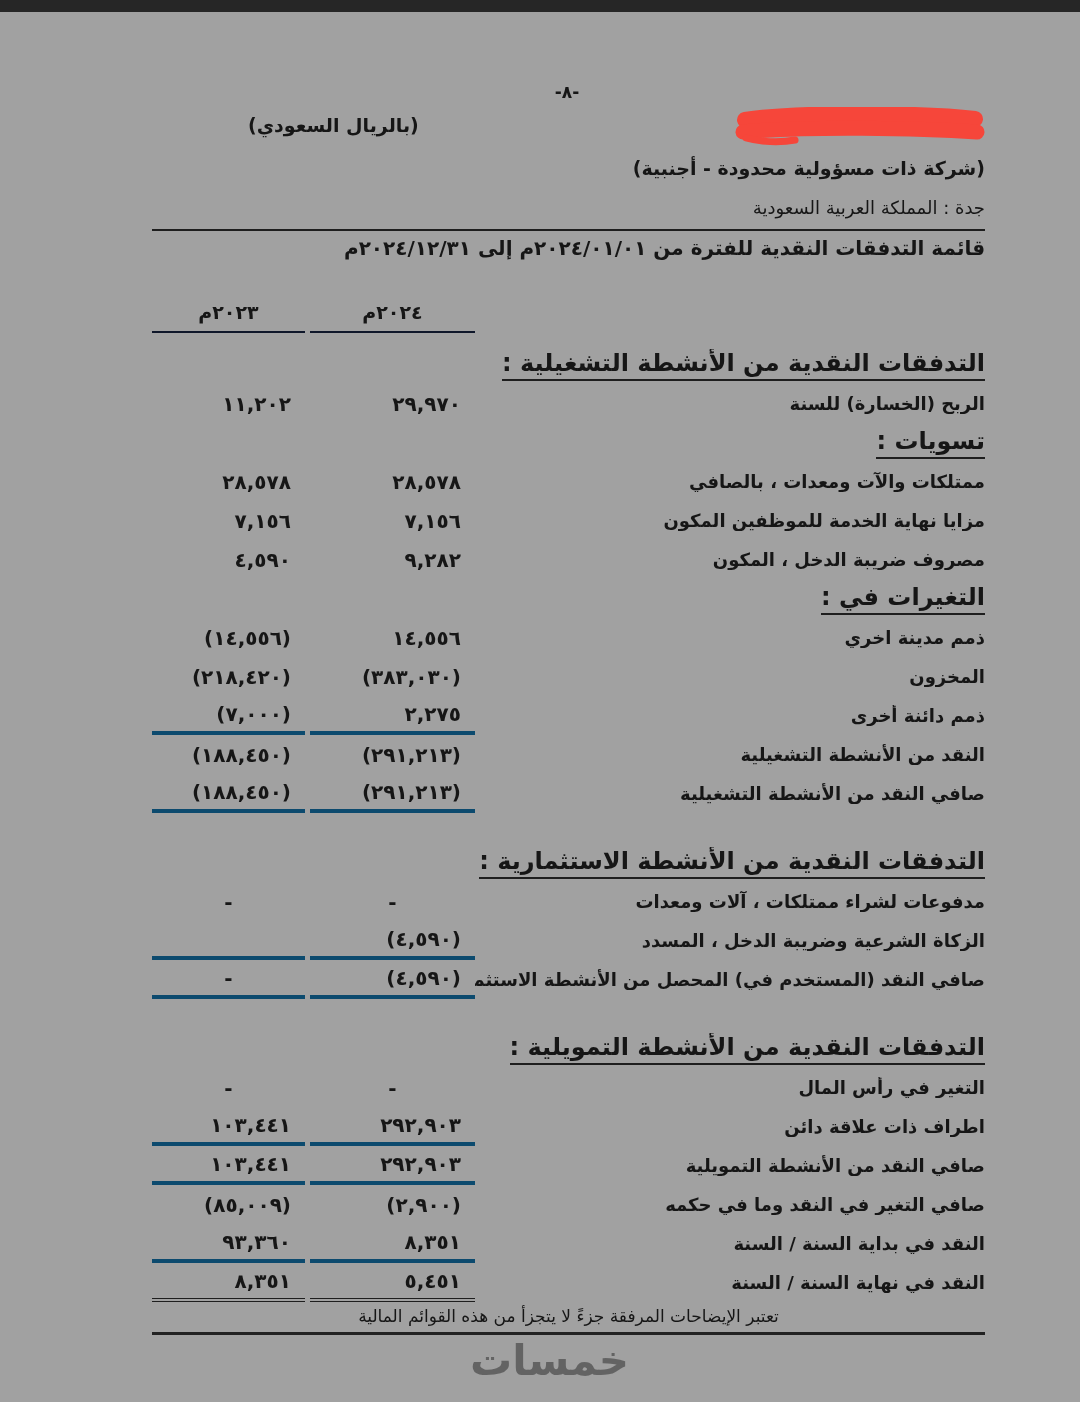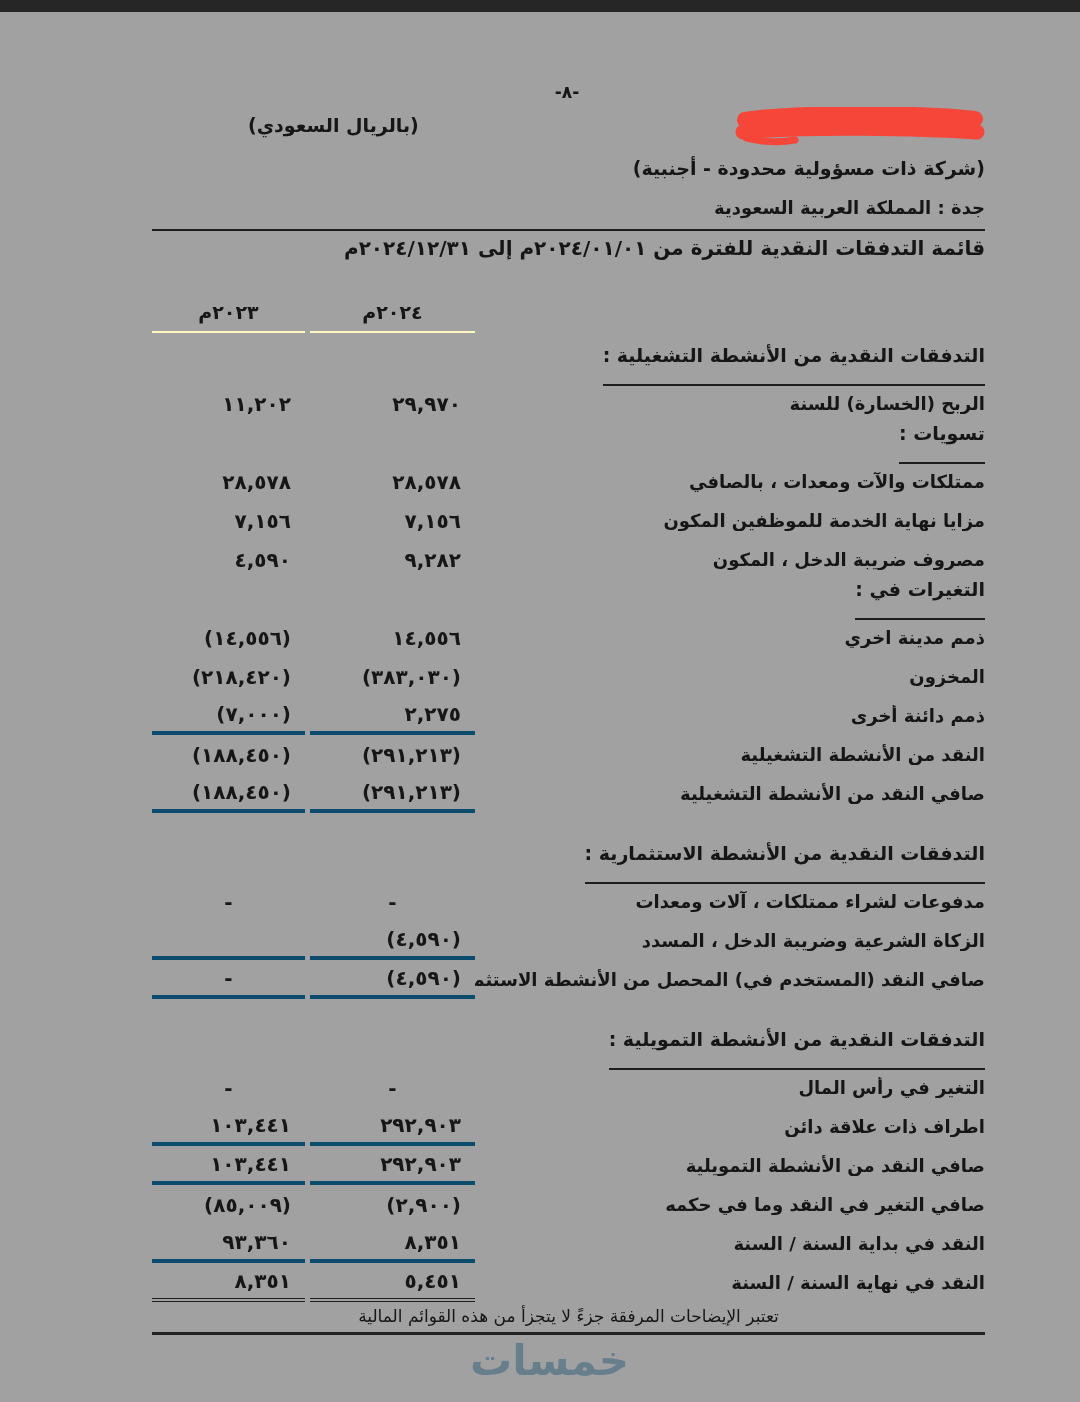--- a/index.html
+++ b/index.html
@@ -19,74 +19,74 @@
   }
 
   .redaction { position:absolute; left:735px; top:107px; }
 
   .currency {
     position:absolute; top:114px; left:248px;
     font-size:19px; font-weight:700; direction:rtl;
   }
 
   .company-type { position:absolute; top:157px; right:95px; font-size:19px; font-weight:700; }
-  .location     { position:absolute; top:197px; right:95px; font-size:18px; font-weight:700;text-align:right; }
+  .location     { position:absolute; top:197px; right:95px; font-size:18px; font-weight:400;text-align:right; }
 
   .content {
     position:absolute; top:229px; right:95px; width:833px;
     border-top:2px solid #1e1e1e; direction:rtl;
   }
 
   .title {
     font-size:20px; font-weight:700; text-align:right;
     padding-top:5px; height:31px; white-space:nowrap;
   }
 
   .colheads { display:flex; margin-top:34px; align-items:flex-end; }
   .colheads .lbl-spacer { flex:1; }
   .colheads .col {
     text-align:center; font-weight:700; font-size:19px;
-    border-bottom:2px solid #fef9c3; padding-bottom:8px; box-sizing:border-box;
+    border-bottom:2px solid #0f172a; padding-bottom:8px; box-sizing:border-box;
   }
   .colheads .col24 { width:165px; }
   .colheads .col23 { width:153px; margin-right:5px; }
 
   .table { margin-top:12px; }
 
   .row { display:flex; align-items:center; height:39px; font-weight:700; }
   .spacer { height:30px; }
 
   .row .label {
     flex:1; text-align:right; font-size:18px; white-space:nowrap;
     overflow:hidden; padding-left:6px;
   }
   .row.section .label span {
-    display:inline-block; border-bottom:2px solid #1e1e1e; padding-bottom:18px;
-    font-size:19px;
+    display:inline-block; border-bottom:2px solid #1e1e1e; padding-bottom:2px;
+    font-size:24px;
   }
 
   .row .val {
     align-self:stretch; display:flex; align-items:center; justify-content:flex-end;
     direction:ltr; font-size:20px; box-sizing:border-box; padding-right:14px;
   }
   .row .val24 { width:165px;text-align:center; }
   .row .val23 { width:153px; margin-right:5px; }
   .row .val.dash { justify-content:center; padding-right:0; }
   .row .val.u1 { border-bottom:4px solid #0c4a6e; }
   .row .val.u2 { border-bottom:4px double #1e1e1e; }
 
   .footnote {
     text-align:center; font-size:17px; font-weight:400;
     height:30px; line-height:28px; white-space:nowrap;
   }
   .footrule { border-top:3px solid #222; height:0; }
 
   .watermark {
     position:absolute; left:470px; top:1336px;
-    font-size:42px; font-weight:700; color:#0c4a6e; opacity:0.38;
+    font-size:42px; font-weight:700; color:#000000; opacity:0.38;
     direction:rtl; letter-spacing:2px;
   }
 </style>
 </head>
 <body>
 
 <div class="screen">
 
   <div class="topbar"></div>
 

